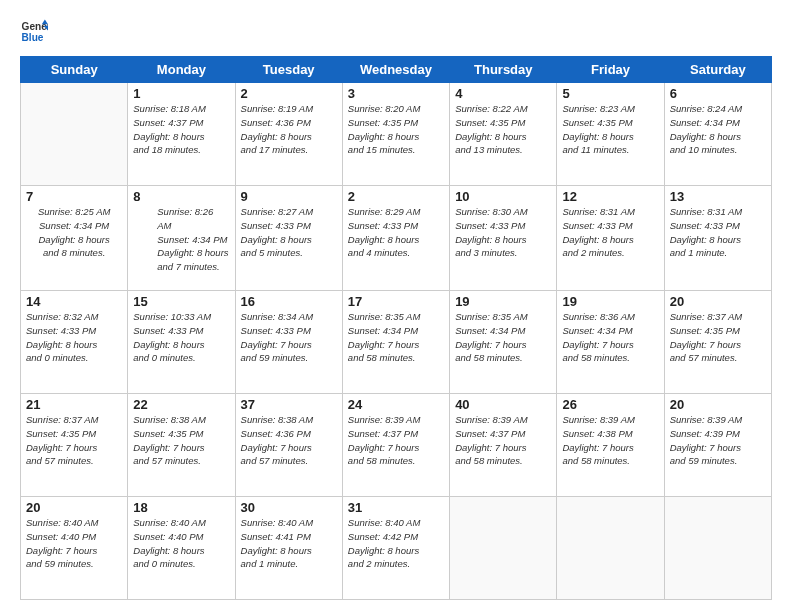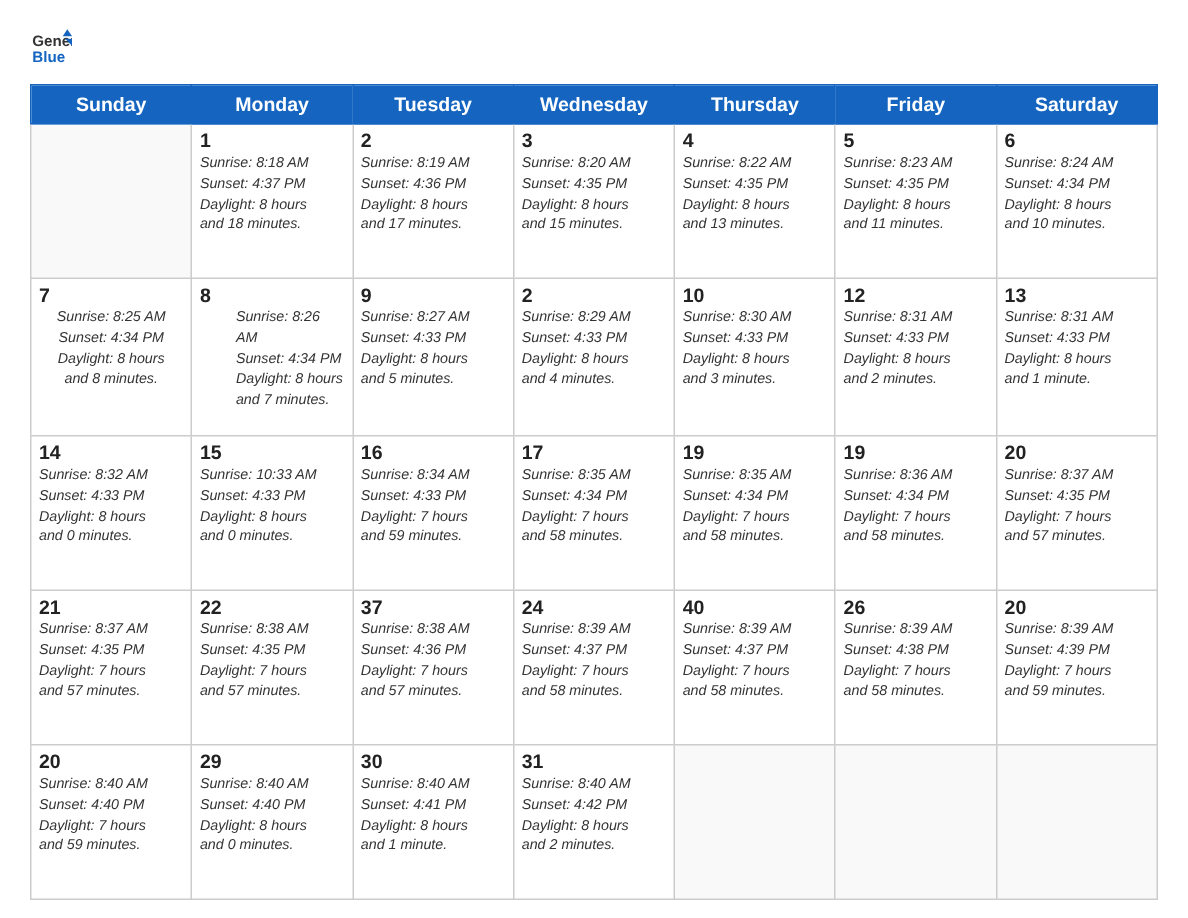--- a/index.html
+++ b/index.html
@@ -317,21 +317,21 @@
         </tr>
         <tr>
           <td>
             <span class="day-num">20</span>
             <div class="day-info" style="white-space: pre-line;">Sunrise: 8:40 AM
 Sunset: 4:40 PM
 Daylight: 7 hours
 and 59 minutes.</div>
           </td>
           <td>
-            <span class="day-num">29</span>
+            <span class="day-num">18</span>
             <div class="day-info" style="white-space: pre-line;">Sunrise: 8:40 AM
 Sunset: 4:40 PM
 Daylight: 8 hours
 and 0 minutes.</div>
           </td>
           <td>
             <span class="day-num">30</span>
             <div class="day-info" style="white-space: pre-line;">Sunrise: 8:40 AM
 Sunset: 4:41 PM
 Daylight: 8 hours

